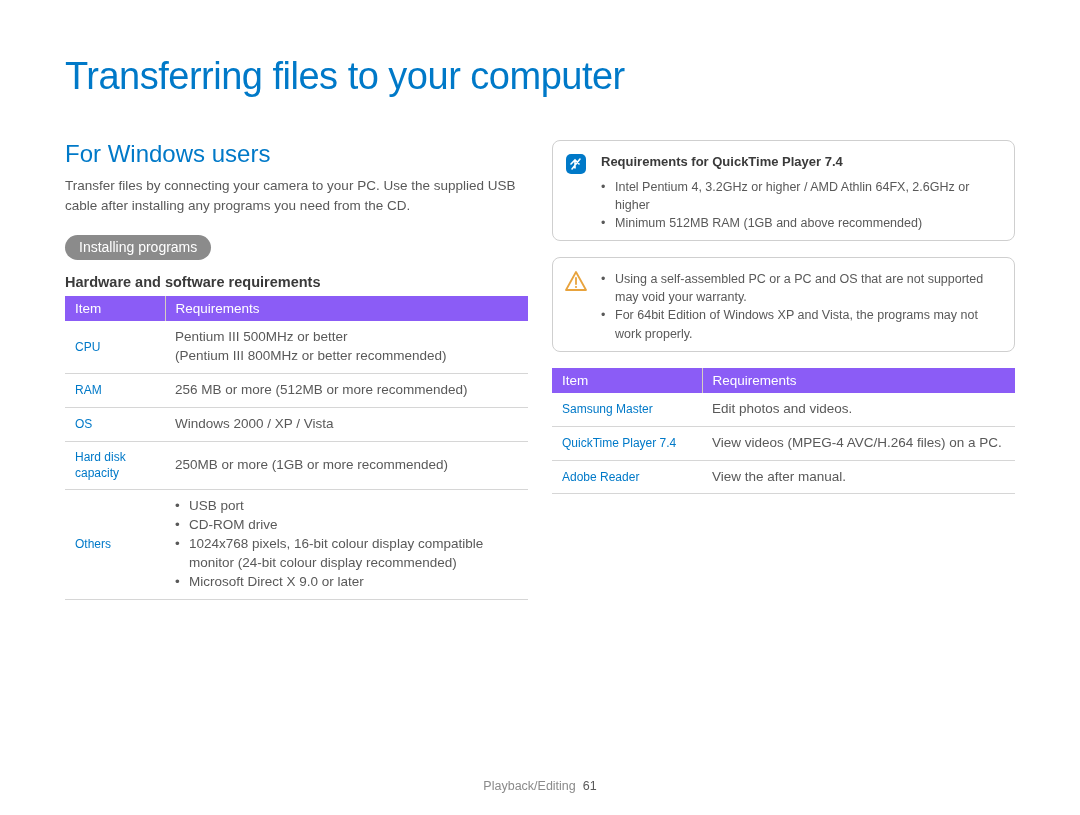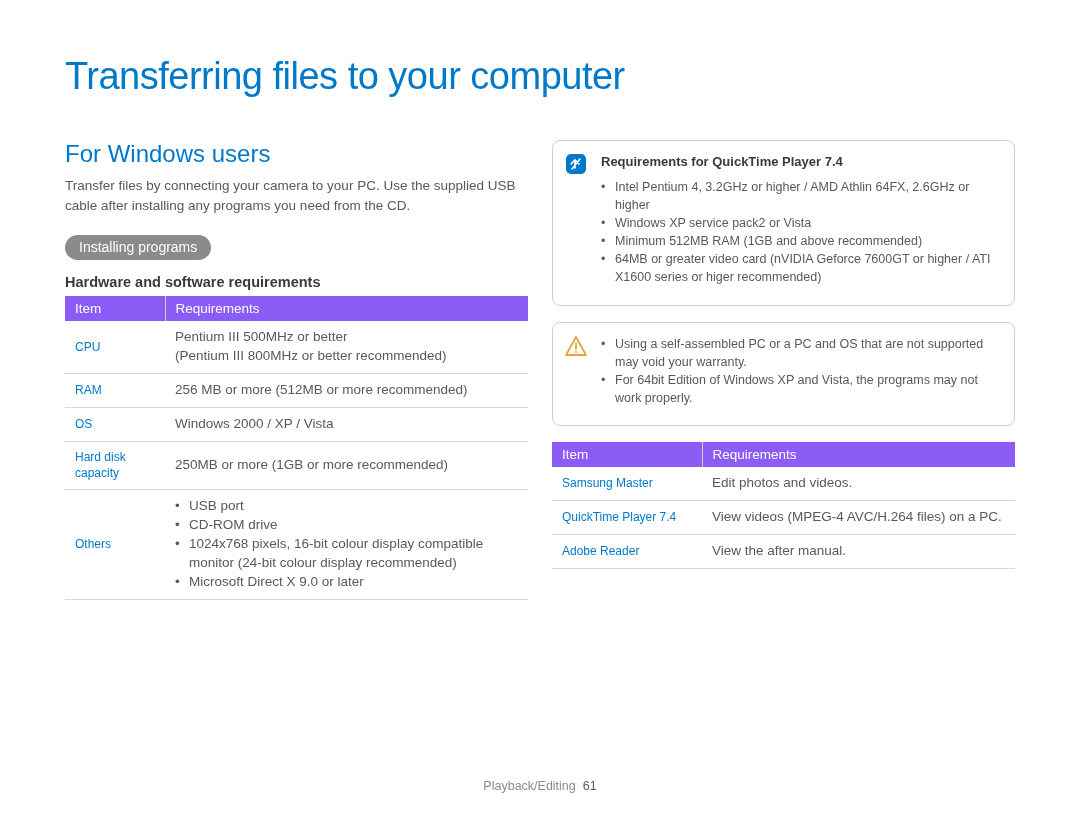--- a/index.html
+++ b/index.html
@@ -71,21 +71,21 @@
     line-height: 1.4;
   }
   tbody td.item-cell { color: #0079c8; width: 100px; font-size: 12px; }
   .right-table tbody td.item-cell { width: 150px; }
   ul.bullets { list-style: none; padding: 0; margin: 0; }
   ul.bullets li { position: relative; padding-left: 14px; }
   ul.bullets li::before { content: "•"; position: absolute; left: 0; color: #595959; }
   .info-box {
     border: 1px solid #cfcfcf;
     border-radius: 8px;
-    padding: 12px 16px 18px 48px;
+    padding: 12px 16px 8px 48px;
     position: relative;
     font-size: 12.5px;
     color: #595959;
     line-height: 1.45;
     margin-bottom: 16px;
   }
   .info-box .box-title {
     font-weight: 700;
     margin-bottom: 6px;
     color: #3a3a3a;
@@ -169,23 +169,21 @@
     <div class="info-box">
       <span class="note-icon">
         <svg viewBox="0 0 22 22">
             <rect x="1" y="1" width="20" height="20" rx="5" fill="#0079c8"></rect>
             <path d="M7 16 L15 6 M6 11 L10 7 L14 11 M10 7 L10 15" stroke="#fff" stroke-width="1.6" fill="none" stroke-linecap="round"></path>
           </svg>
       </span>
       <div class="box-title">Requirements for QuickTime Player 7.4</div>
       <ul class="bullets">
         <li>Intel Pentium 4, 3.2GHz or higher / AMD Athlin 64FX, 2.6GHz or higher</li>
-        <li>Windows XP service pack2 or Vista</li>
         <li>Minimum 512MB RAM (1GB and above recommended)</li>
-        <li>64MB or greater video card (nVIDIA Geforce 7600GT or higher / ATI X1600 series or higer recommended)</li>
       </ul>
     </div>
 
     <div class="info-box">
       <span class="warn-icon">
         <svg viewBox="0 0 22 22">
             <path d="M11 2 L21 20 L1 20 Z" fill="none" stroke="#e8a33d" stroke-width="1.8" stroke-linejoin="round"></path>
             <line x1="11" y1="8" x2="11" y2="14" stroke="#e8a33d" stroke-width="1.8" stroke-linecap="round"></line>
             <circle cx="11" cy="17" r="1.1" fill="#e8a33d"></circle>
           </svg>

